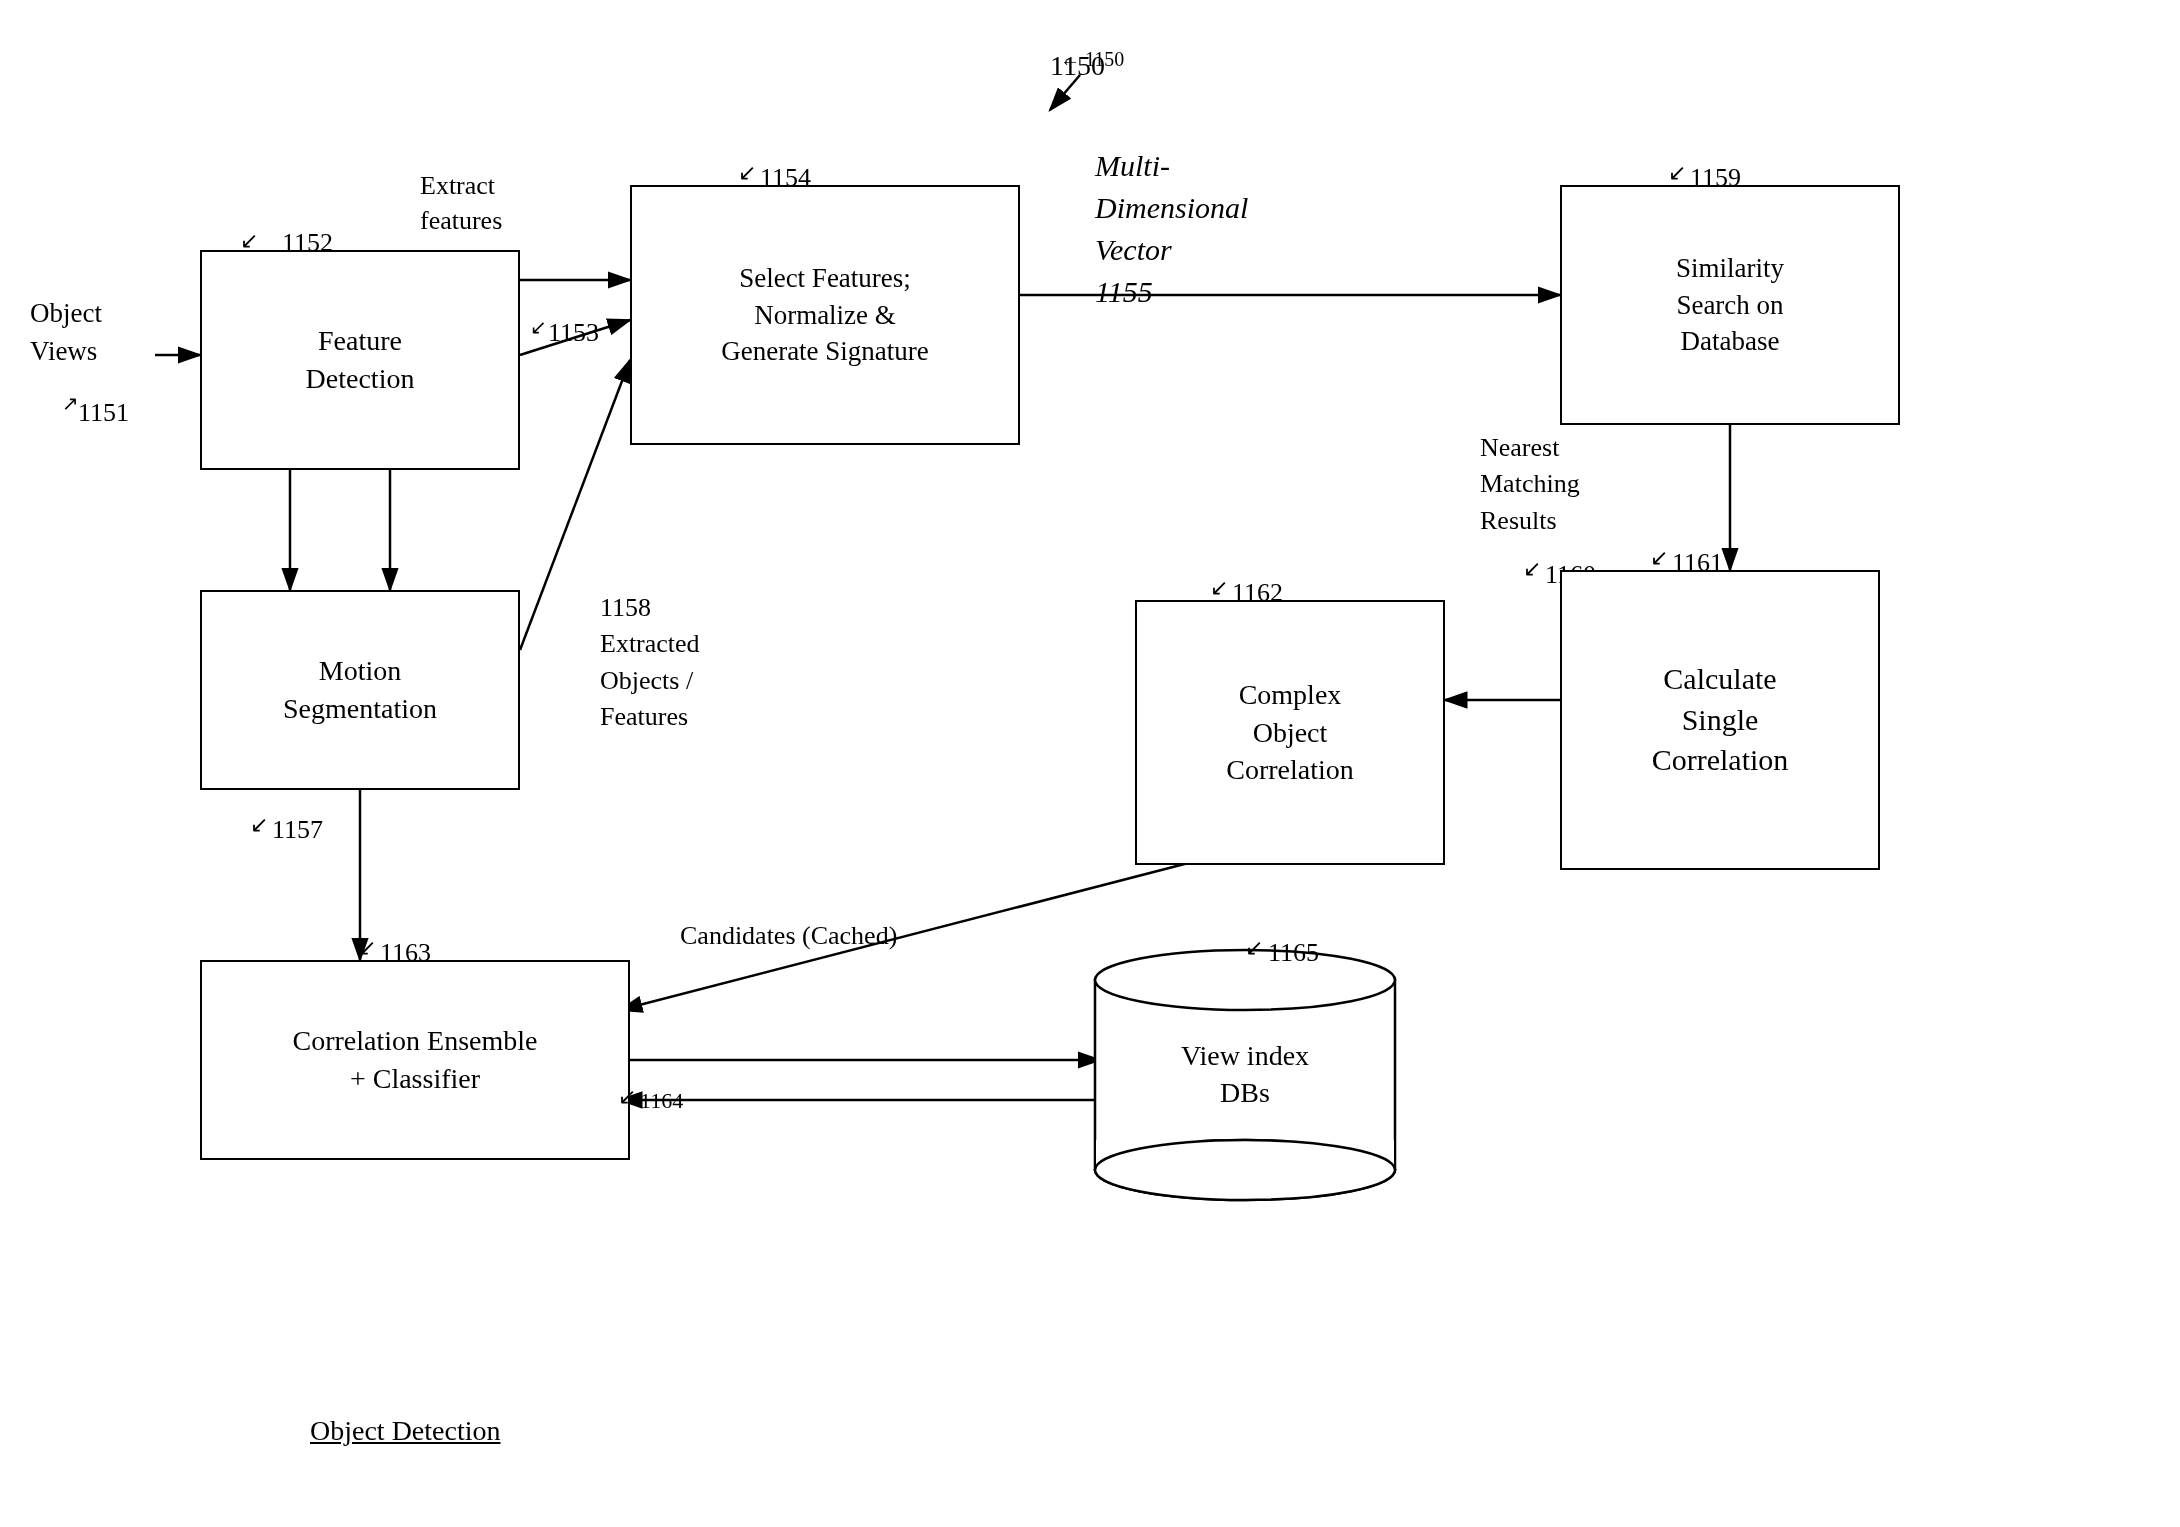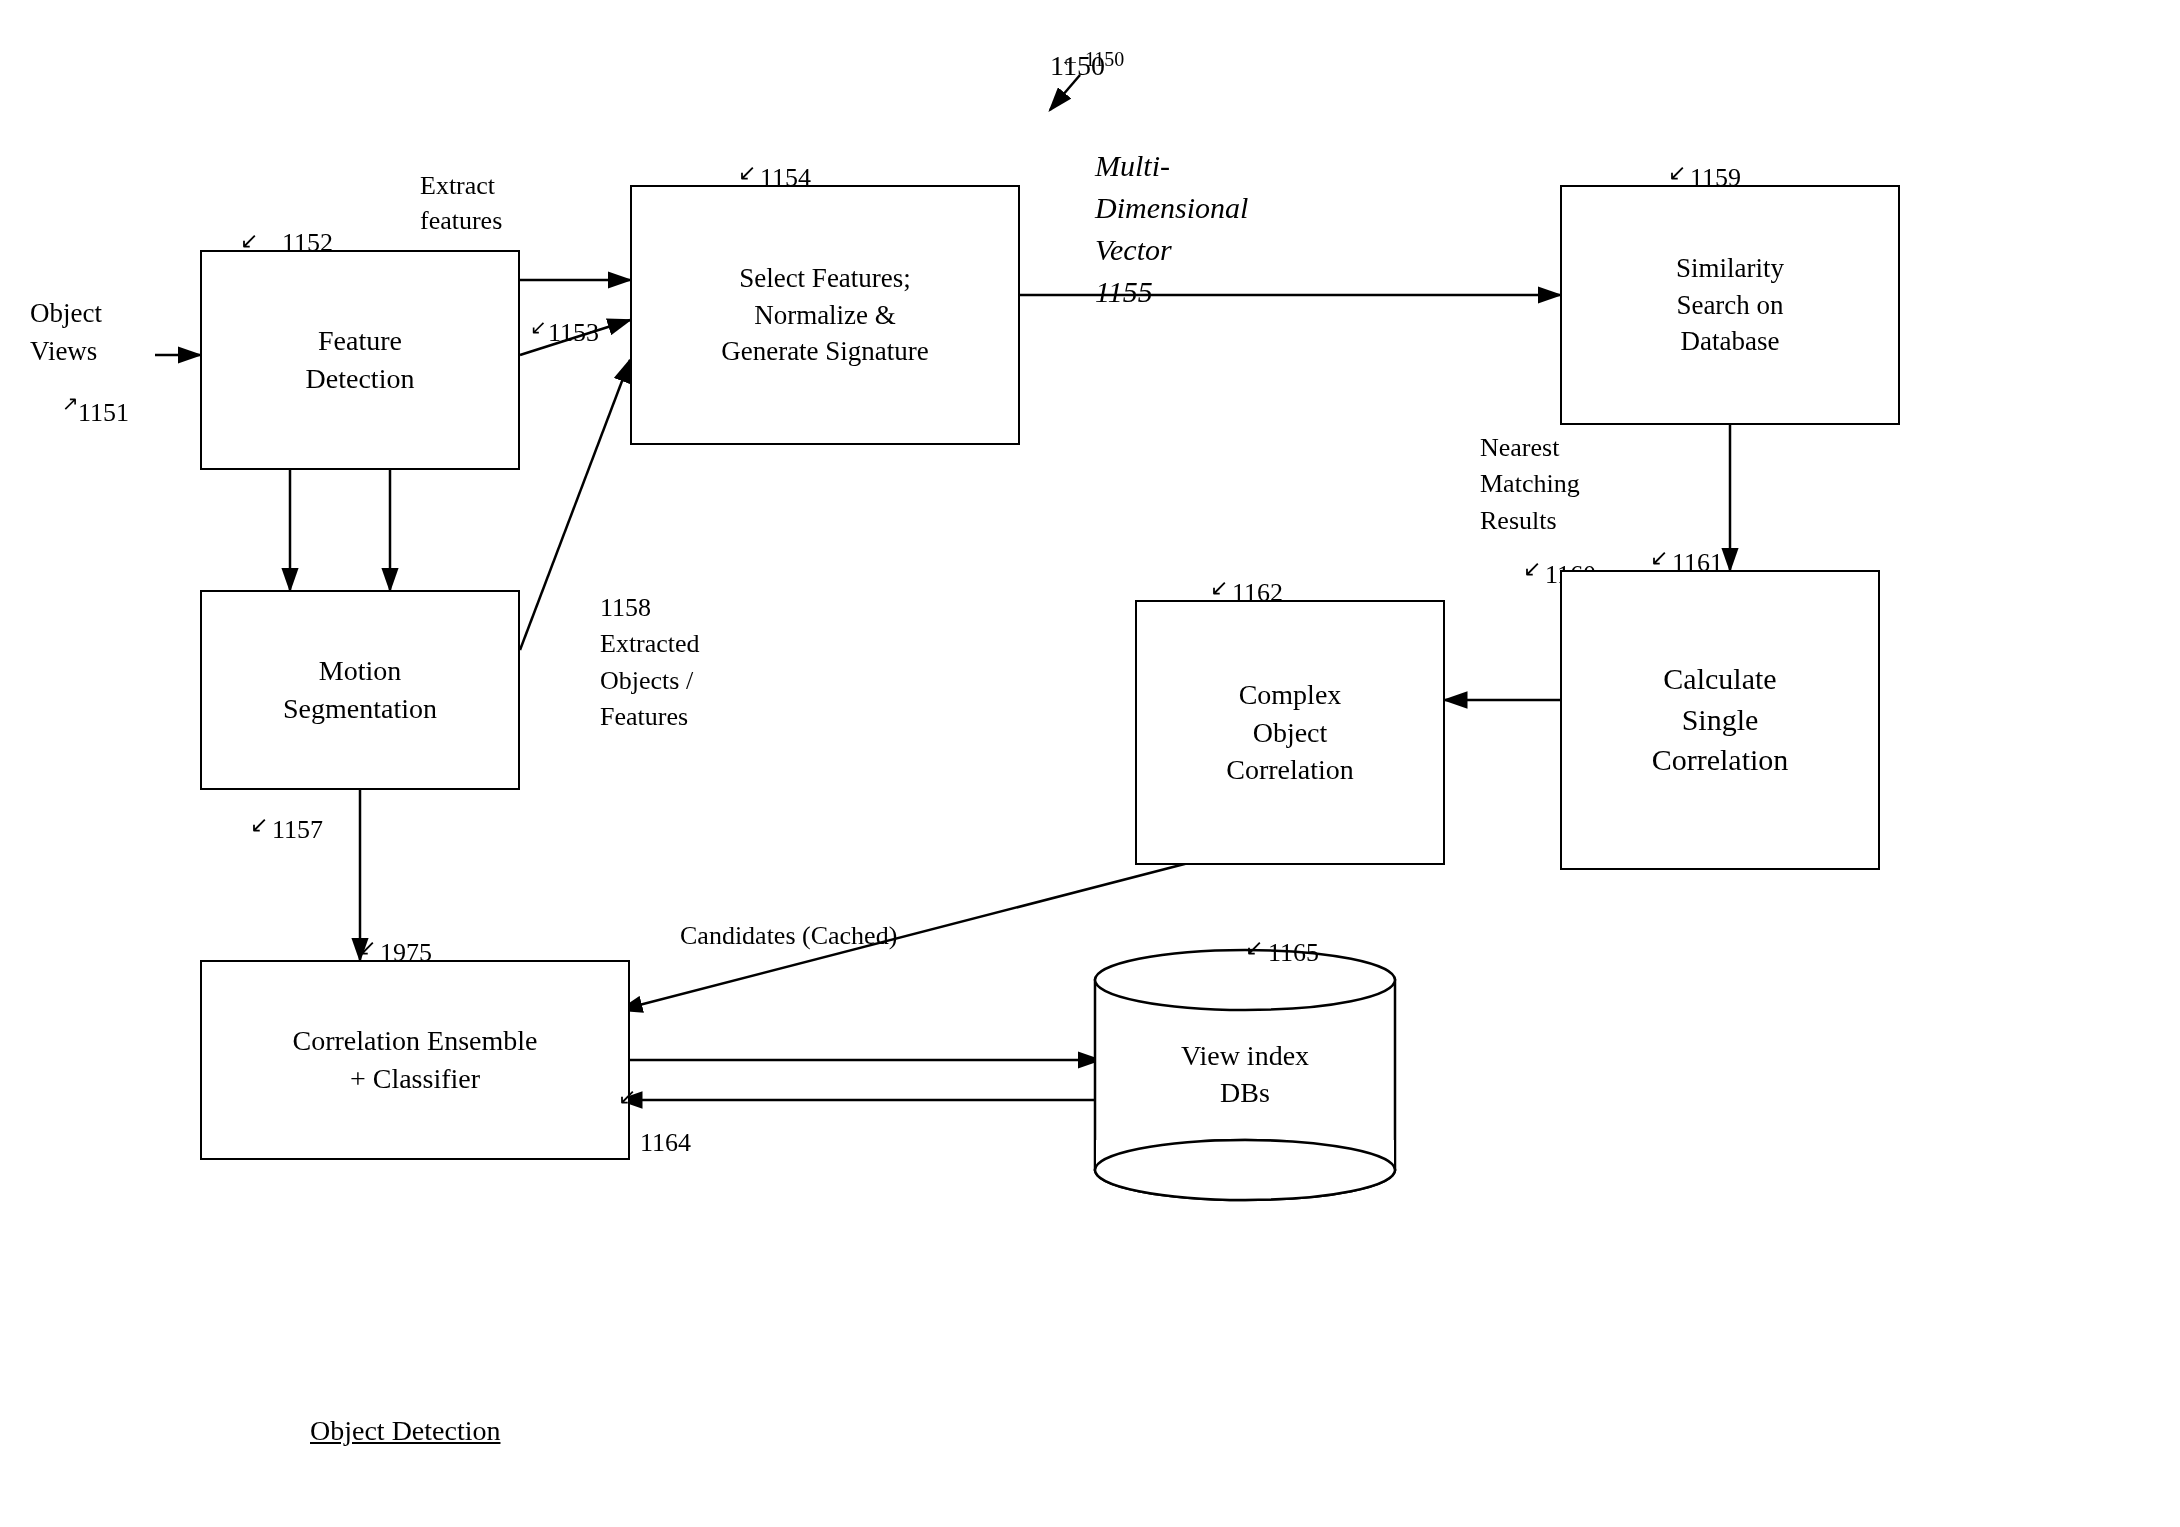--- a/index.html
+++ b/index.html
@@ -150,25 +150,25 @@
 
   <div class="box" style="left:1135px; top:600px; width:310px; height:265px; font-size:28px;">Complex<br>Object<br>Correlation</div>
   <div style="position:absolute; top:578px; left:1232px; font-size:26px;">1162</div>
   <div style="position:absolute; top:575px; left:1210px; font-size:22px;">↙</div>
 
   <div class="box" style="left:1560px; top:570px; width:320px; height:300px; font-size:30px;">Calculate<br>Single<br>Correlation</div>
   <div style="position:absolute; top:548px; left:1672px; font-size:26px;">1161</div>
   <div style="position:absolute; top:545px; left:1650px; font-size:22px;">↙</div>
 
   <div class="box" style="left:200px; top:960px; width:430px; height:200px; font-size:28px;">Correlation Ensemble<br>+ Classifier</div>
-  <div style="position:absolute; top:938px; left:380px; font-size:26px;">1975</div>
+  <div style="position:absolute; top:938px; left:380px; font-size:26px;">1163</div>
   <div style="position:absolute; top:935px; left:358px; font-size:22px;">↙</div>
 
   <div class="label" style="top:918px; left:680px; font-size:26px;">Candidates (Cached)</div>
-  <div style="position:absolute; top:1088px; left:640px; font-size:26px;margin-top:40px;">1164</div>
+  <div style="position:absolute; top:1088px; left:640px; font-size:22px;">1164</div>
   <div style="position:absolute; top:1084px; left:618px; font-size:22px;">↙</div>
 
   <svg style="position:absolute; top:940px; left:1090px;" width="330" height="280">
 
     <rect x="5" y="40" width="300" height="190" fill="white" stroke="#000" stroke-width="2.5"></rect>
 
     <ellipse cx="155" cy="40" rx="150" ry="30" fill="white" stroke="#000" stroke-width="2.5"></ellipse>
 
     <ellipse cx="155" cy="230" rx="150" ry="30" fill="white" stroke="#000" stroke-width="2.5"></ellipse>
 

